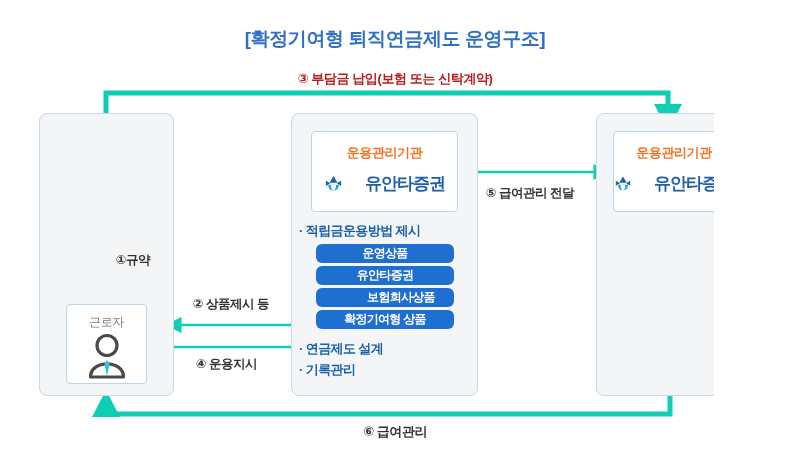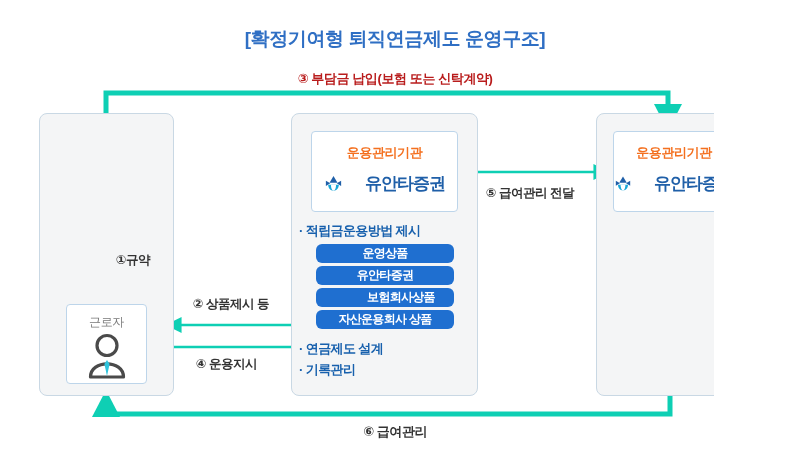--- a/index.html
+++ b/index.html
@@ -258,21 +258,21 @@
       </svg>
       <span class="brand-name">유안타증권</span>
     </div>
   </div>
 
   <div class="bullet-line" id="bullet-0">· 적립금운용방법 제시</div>
 
   <div class="pill" id="pill-0">운영상품</div>
   <div class="pill" id="pill-1">유안타증권</div>
   <div class="pill" id="pill-2">보험회사상품</div>
-  <div class="pill" id="pill-3">자산운용회사 상품</div>
+  <div class="pill" id="pill-3">확정기여형 상품</div>
 
   <div class="bullet-line" id="bullet-1">· 연금제도 설계</div>
   <div class="bullet-line" id="bullet-2">· 기록관리</div>
 
   <div class="conn-label" id="label-2">② 상품제시 등</div>
   <div class="conn-label" id="label-4">④ 운용지시</div>
   <div class="conn-label" id="label-5">⑤ 급여관리 전달</div>
 
   <div class="panel" id="panel-right"></div>
 

